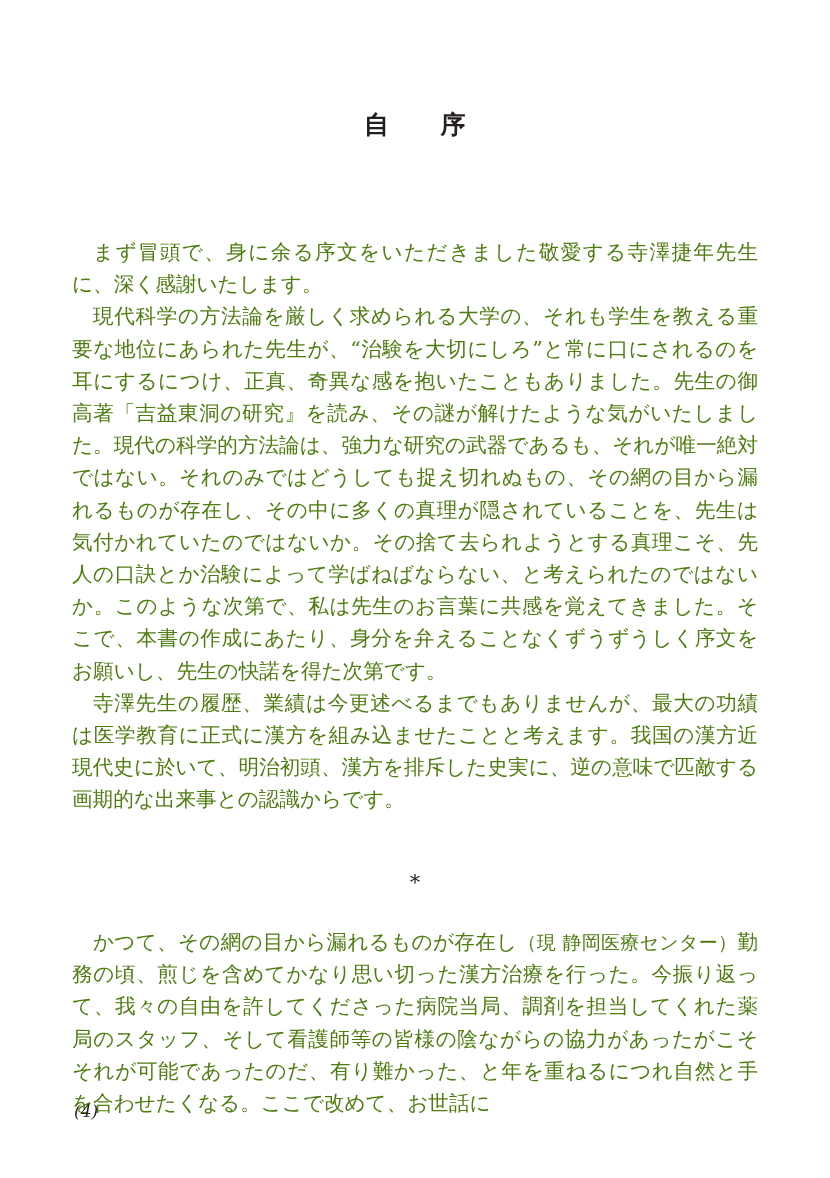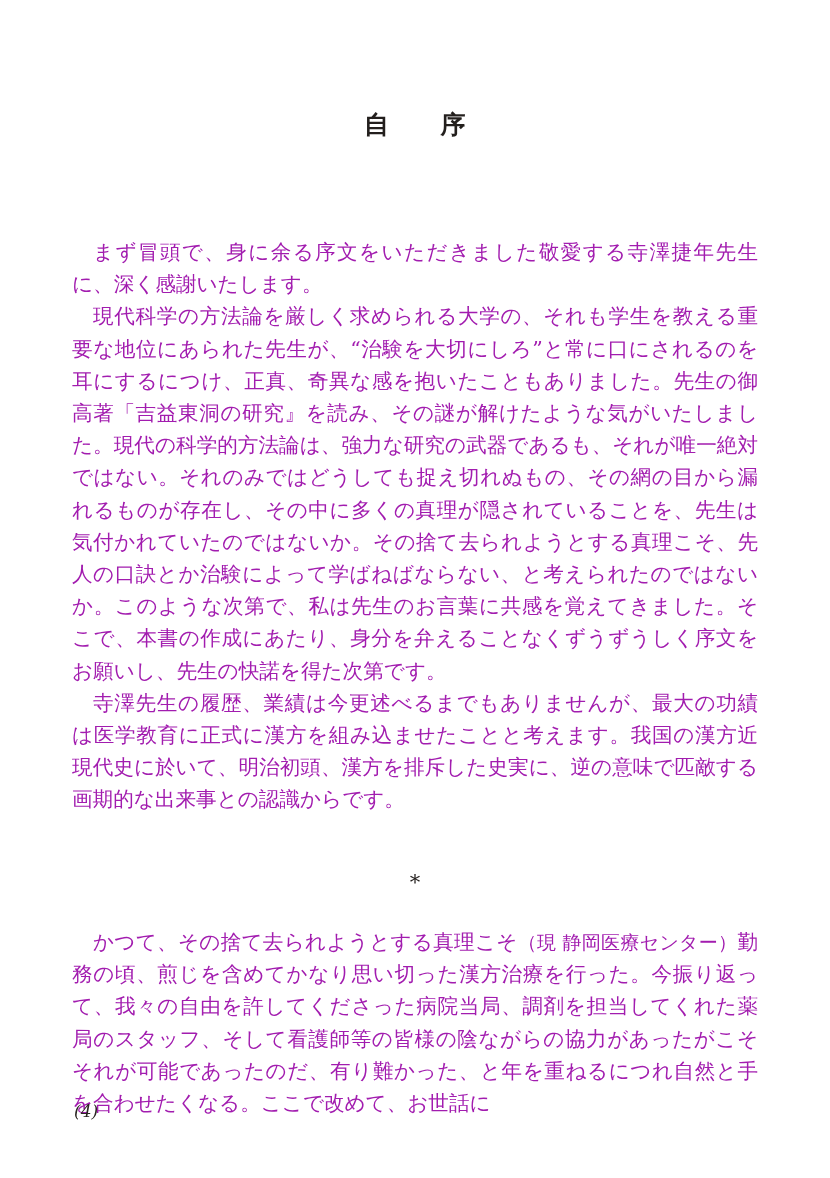--- a/index.html
+++ b/index.html
@@ -44,21 +44,21 @@
   }
 
   .para {
     margin: 0;
     font-size: 20.6px;
     line-height: 32.2px;
     text-align: justify;
     text-justify: inter-character;
     text-align-last: left;
     letter-spacing: 0;
-    color: #a21caf;
+    color: #4d7c0f;
     text-indent: 21px;
     word-break: break-all;
     overflow-wrap: anywhere;
   }
 
   
   .gloss {
     font-size: 19px;
   }
 
@@ -103,18 +103,18 @@
 
   <div class="body-block">
     <p class="para">まず冒頭で、身に余る序文をいただきました敬愛する寺澤捷年先生に、深く感謝いたします。</p>
     <p class="para">現代科学の方法論を厳しく求められる大学の、それも学生を教える重要な地位にあられた先生が、“治験を大切にしろ”と常に口にされるのを耳にするにつけ、正真、奇異な感を抱いたこともありました。先生の御高著「吉益東洞の研究』を読み、その謎が解けたような気がいたしました。現代の科学的方法論は、強力な研究の武器であるも、それが唯一絶対ではない。それのみではどうしても捉え切れぬもの、その網の目から漏れるものが存在し、その中に多くの真理が隠されていることを、先生は気付かれていたのではないか。その捨て去られようとする真理こそ、先人の口訣とか治験によって学ばねばならない、と考えられたのではないか。このような次第で、私は先生のお言葉に共感を覚えてきました。そこで、本書の作成にあたり、身分を弁えることなくずうずうしく序文をお願いし、先生の快諾を得た次第です。</p>
     <p class="para">寺澤先生の履歴、業績は今更述べるまでもありませんが、最大の功績は医学教育に正式に漢方を組み込ませたことと考えます。我国の漢方近現代史に於いて、明治初頭、漢方を排斥した史実に、逆の意味で匹敵する画期的な出来事との認識からです。</p>
   </div>
 
   <div class="divider">*</div>
 
   <div class="body-block-lower">
-    <p class="para"><span>かつて、その捨て去られようとする真理こそ</span><span class="gloss">（現 静岡医療センター）</span><span>勤務の頃、煎じを含めてかなり思い切った漢方治療を行った。今振り返って、我々の自由を許してくださった病院当局、調剤を担当してくれた薬局のスタッフ、そして看護師等の皆様の陰ながらの協力があったがこそそれが可能であったのだ、有り難かった、と年を重ねるにつれ自然と手を合わせたくなる。ここで改めて、お世話に</span></p>
+    <p class="para"><span>かつて、その網の目から漏れるものが存在し</span><span class="gloss">（現 静岡医療センター）</span><span>勤務の頃、煎じを含めてかなり思い切った漢方治療を行った。今振り返って、我々の自由を許してくださった病院当局、調剤を担当してくれた薬局のスタッフ、そして看護師等の皆様の陰ながらの協力があったがこそそれが可能であったのだ、有り難かった、と年を重ねるにつれ自然と手を合わせたくなる。ここで改めて、お世話に</span></p>
   </div>
 
   <div class="folio">(4)</div>
 
 </div>
 
 </body></html>

